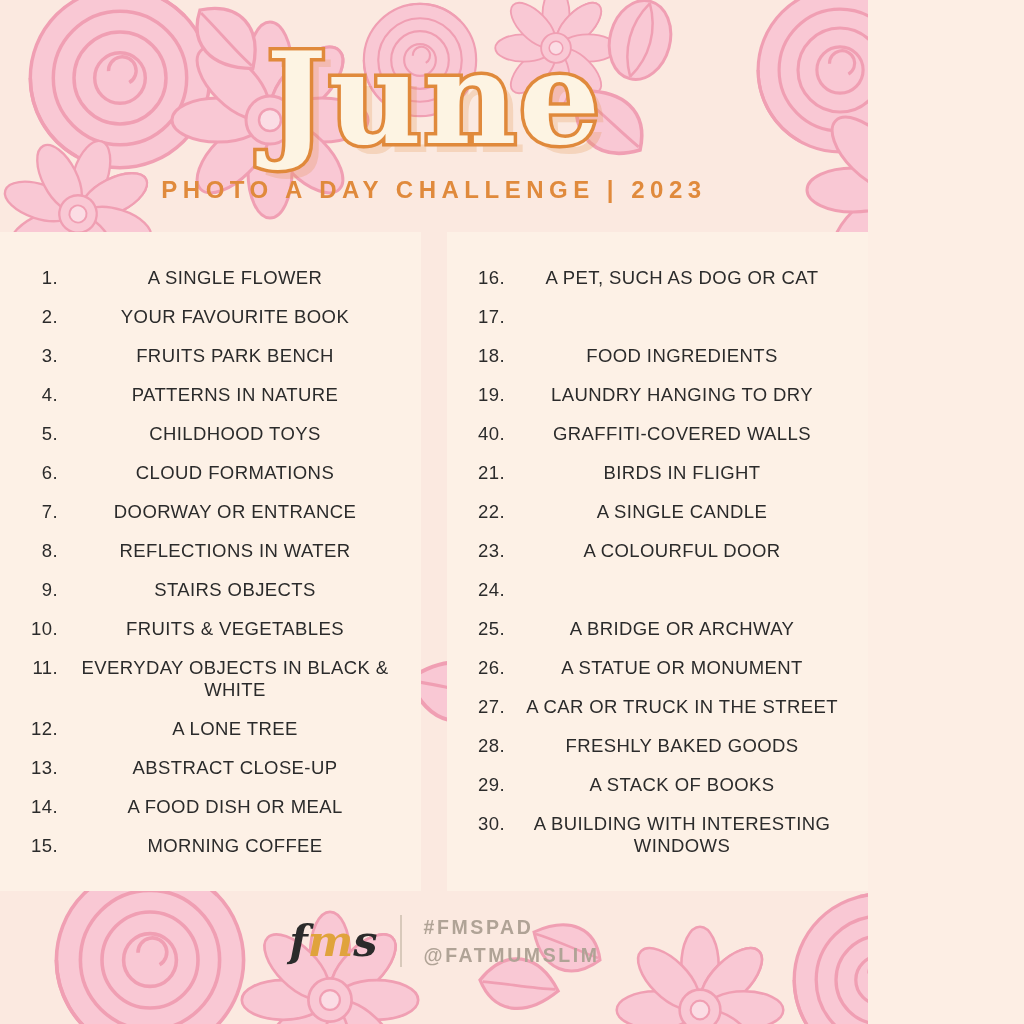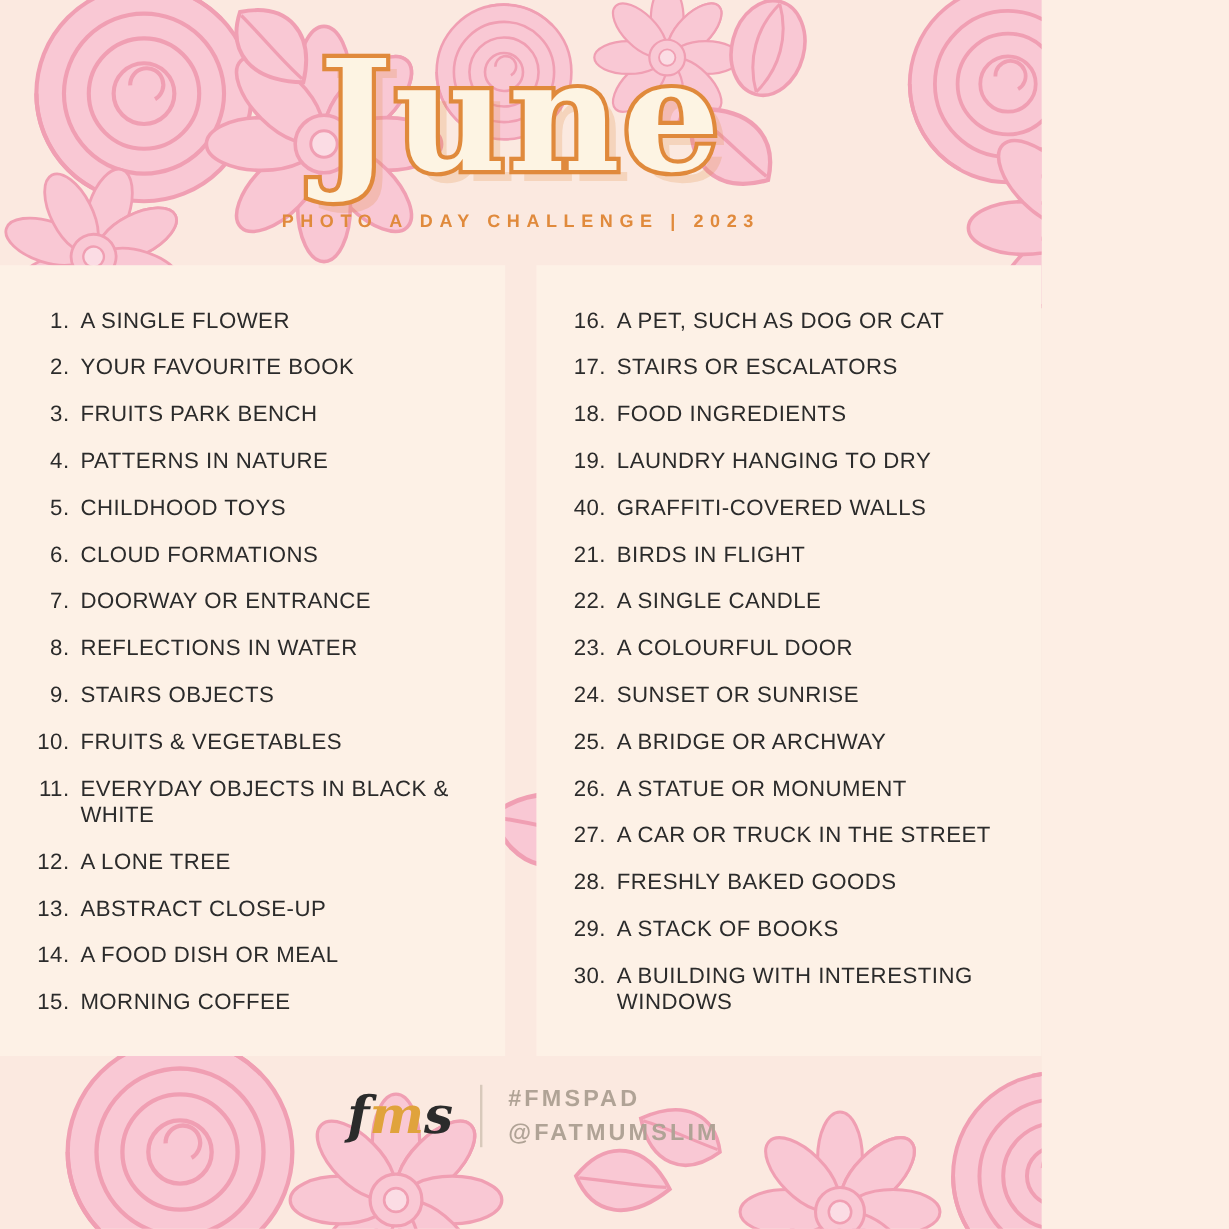--- a/index.html
+++ b/index.html
@@ -50,21 +50,21 @@
     color: #fdf4e3;
     -webkit-text-stroke: 7px #e08a3c;
     paint-order: stroke fill;
     text-shadow:
       0 0 0 #e08a3c,
       9px 9px 0 rgba(224,138,60,0.22);
     margin: 0;
   }
   .subtitle {
     margin: 14px 0 0 0;
-    font-size: 15px;
+    font-size: 24px;
     letter-spacing: 5.5px;
     font-weight: bold;
     color: #e08a3c;
   }
 
   
   .panels {
     position: relative;
     z-index: 3;
     display: flex;
@@ -93,20 +93,21 @@
     font-weight: 500;
   }
   ol.list li .num {
     width: 40px;
     text-align: right;
     margin-right: 9px;
     flex: none;
   }
   ol.list li .txt {
     flex: 1;
+    text-align: center;
   }
 
   
   .footer {
     position: relative;
     z-index: 3;
     margin-top: 22px;
     display: flex;
     align-items: center;
     justify-content: center;
@@ -290,21 +291,20 @@
     </div>
 
     <div class="panel">
       <ol class="list">
         <li>
             <span class="num">16.</span>
             <span class="txt">A PET, SUCH AS DOG OR CAT</span>
           </li>
         <li>
             <span class="num">17.</span>
-            <span class="txt">STAIRS OR ESCALATORS</span>
           </li>
         <li>
             <span class="num">18.</span>
             <span class="txt">FOOD INGREDIENTS</span>
           </li>
         <li>
             <span class="num">19.</span>
             <span class="txt">LAUNDRY HANGING TO DRY</span>
           </li>
         <li>
@@ -318,21 +318,20 @@
         <li>
             <span class="num">22.</span>
             <span class="txt">A SINGLE CANDLE</span>
           </li>
         <li>
             <span class="num">23.</span>
             <span class="txt">A COLOURFUL DOOR</span>
           </li>
         <li>
             <span class="num">24.</span>
-            <span class="txt">SUNSET OR SUNRISE</span>
           </li>
         <li>
             <span class="num">25.</span>
             <span class="txt">A BRIDGE OR ARCHWAY</span>
           </li>
         <li>
             <span class="num">26.</span>
             <span class="txt">A STATUE OR MONUMENT</span>
           </li>
         <li>

